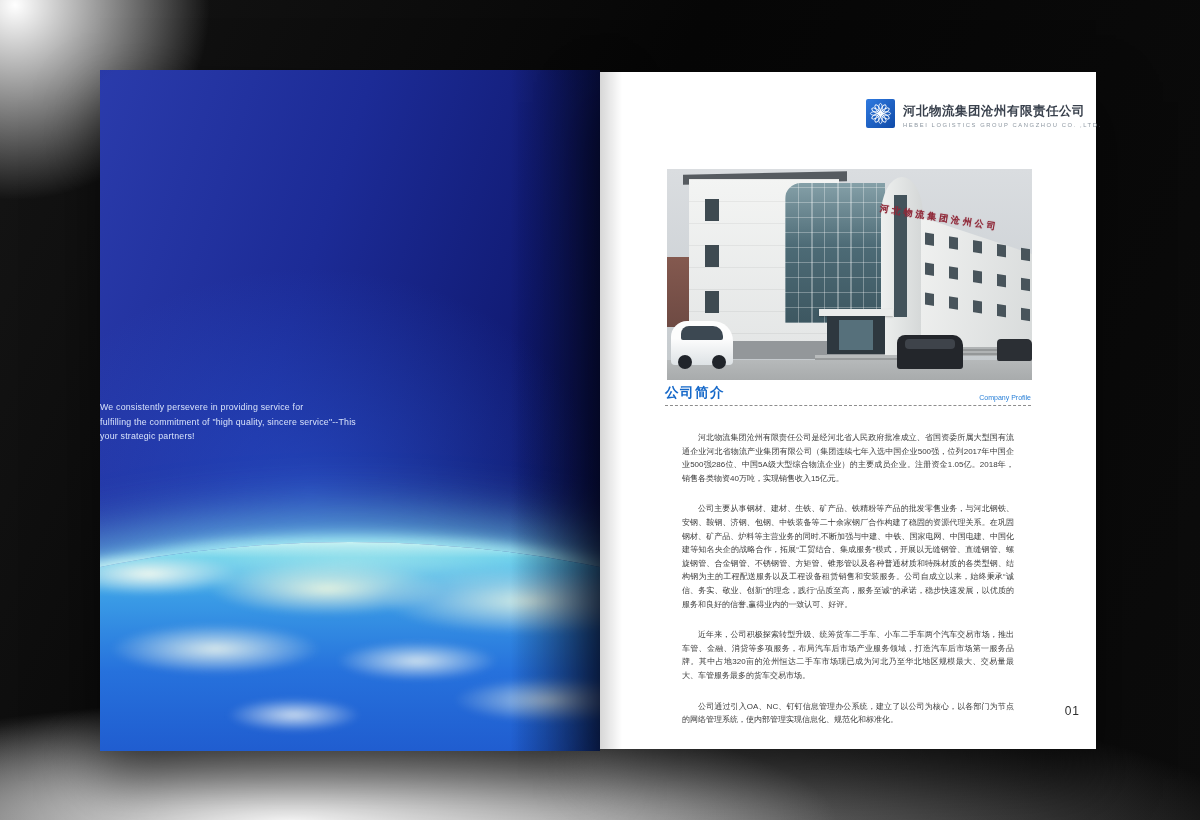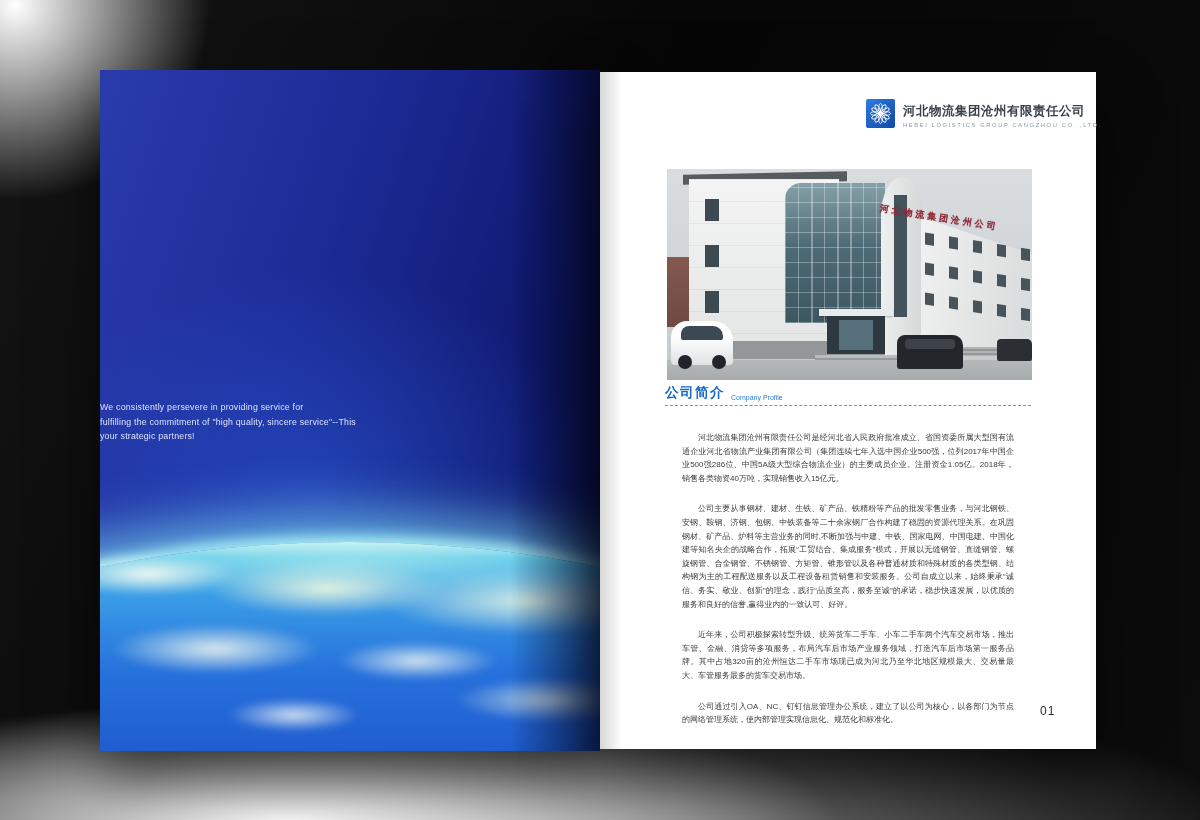--- a/index.html
+++ b/index.html
@@ -84,27 +84,27 @@
   .p-ground{position:absolute;left:0;bottom:0;width:100%;height:20px;background:linear-gradient(#b6b9ba,#a8abac);}
   .p-car-white{position:absolute;left:4px;top:152px;width:62px;height:44px;border-radius:16px 20px 4px 4px;
     background:linear-gradient(#fdfdfd 40%,#dde2e5);}
   .p-car-white .glass{position:absolute;left:10px;top:5px;width:42px;height:14px;border-radius:8px 10px 2px 2px;background:#3c4852;}
   .p-wheel{position:absolute;bottom:-4px;width:14px;height:14px;border-radius:50%;background:#20242a;}
   .wh1{left:7px;} .wh2{right:7px;}
   .p-car-suv{position:absolute;left:230px;top:166px;width:66px;height:34px;border-radius:8px 10px 3px 3px;background:#23262b;}
   .p-car-suv .glass{position:absolute;left:8px;top:4px;width:50px;height:10px;border-radius:4px;background:#3e434a;}
   .p-car-dark2{position:absolute;left:330px;top:170px;width:35px;height:22px;border-radius:4px 5px 2px 2px;background:#2b2f34;}
   
-  .sec-head{position:absolute;left:65px;top:312px;width:366px;display:flex;align-items:flex-end;gap:6px;}
+  .sec-head{position:absolute;left:65px;top:312px;width:366px;display:flex;align-items:flex-end;gap:6px;justify-content:space-between;}
   .sec-cn{font-size:13.5px;font-weight:bold;color:#1568c9;letter-spacing:1.5px;}
   .sec-en{font-size:7px;color:#2a80d8;padding-bottom:1px;}
   .sec-rule{position:absolute;left:65px;top:333px;width:366px;border-top:1px dashed #8d8d8d;height:0;}
   .profile{position:absolute;left:65px;top:342px;width:366px;color:#3b3b3b;font-size:8px;line-height:13.6px;text-align:justify;}
   .profile p{margin:17px;text-indent:2em;}
-  .pagenum{position:absolute;left:440px;top:632px;width:40px;text-align:left;font-size:12px;color:#2e2e2e;letter-spacing:1px;}
+  .pagenum{position:absolute;left:440px;top:632px;width:40px;text-align:right;font-size:12px;color:#2e2e2e;letter-spacing:1px;}
 </style>
 </head>
 <body>
 
 <div class="canvas">
 
   <div class="page-left">
     <div class="ocean"></div>
     <div class="earth-clouds"></div>
     <div class="left-vignette"></div>

